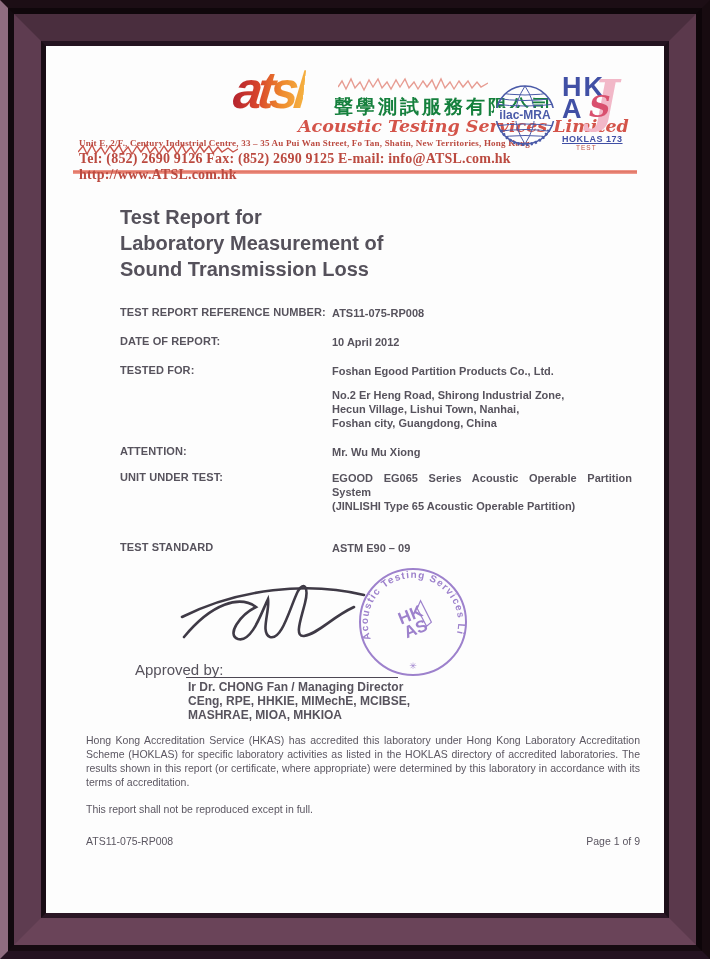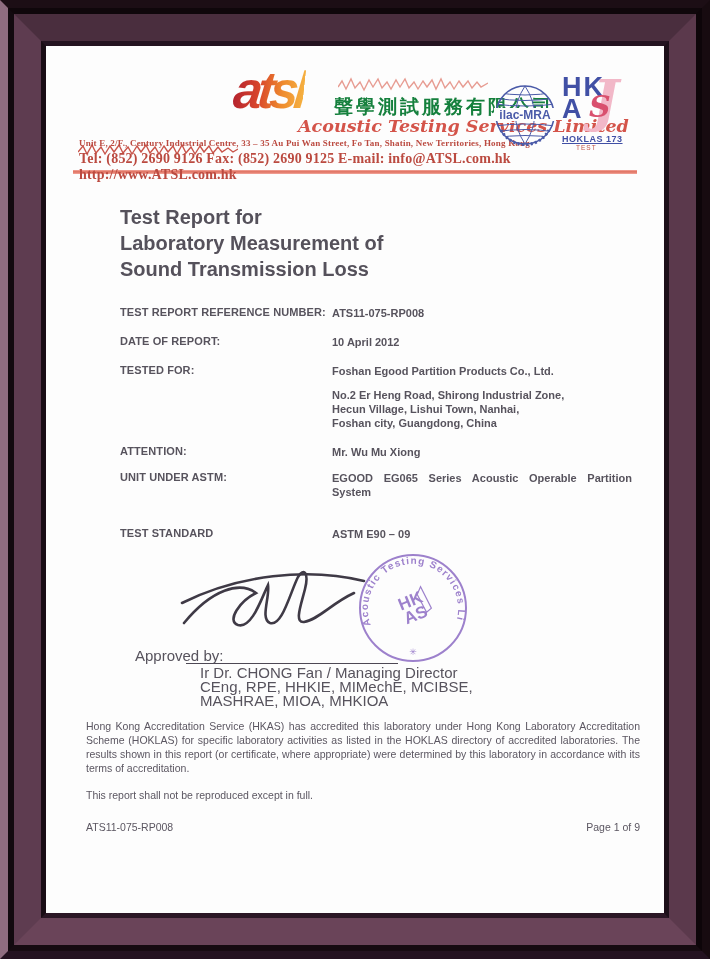--- a/index.html
+++ b/index.html
@@ -88,21 +88,21 @@
   .val{width:300px;font-size:11px;font-weight:bold;line-height:14px;}
   .val.just div{text-align:justify;}
   .gap-lg{height:14px;}
 
   
   .sig-area{position:relative;margin:22px 0 0 74px;height:146px;}
   .sig-svg{position:absolute;left:58px;top:2px;}
   .stamp{position:absolute;left:234px;top:-14px;opacity:.85;}
   .approved{position:absolute;left:15px;top:84px;font-size:15px;}
   .sig-line{position:absolute;left:66px;top:100px;width:212px;border-top:1.6px solid #4d4854;}
-  .sig-names{position:absolute;left:80px;top:103px;font-size:15px;font-weight:normal;line-height:14px;}
+  .sig-names{position:absolute;left:68px;top:103px;font-size:12px;font-weight:bold;line-height:14px;}
 
   
   .accred{
     margin:10px 24px 0 40px;font-size:10.5px;line-height:14px;
     text-align:justify;color:#5b5661;
   }
   .repro{margin:14px 24px 0 40px;font-size:10.5px;color:#5b5661;}
   .bottom-row{
     display:flex;justify-content:space-between;
     margin:20px 24px 0 40px;font-size:10.5px;color:#5b5661;
@@ -201,23 +201,24 @@
         <div>Foshan city, Guangdong, China</div>
       </div>
     </div>
 
     <div class="frow" style="margin-bottom:12px;">
       <div class="lbl">ATTENTION:</div>
       <div class="val">Mr. Wu Mu Xiong</div>
     </div>
 
     <div class="frow" style="margin-bottom:0;">
-      <div class="lbl">UNIT UNDER ASTM:</div>
+      <div class="lbl">UNIT UNDER TEST:</div>
       <div class="val just">
         <div>EGOOD EG065 Series Acoustic Operable Partition System</div>
+        <div>(JINLISHI Type 65 Acoustic Operable Partition)</div>
       </div>
     </div>
 
     <div class="gap-lg"></div>
     <div class="gap-lg"></div>
 
     <div class="frow">
       <div class="lbl">TEST STANDARD</div>
       <div class="val">ASTM E90 – 09</div>
     </div>

